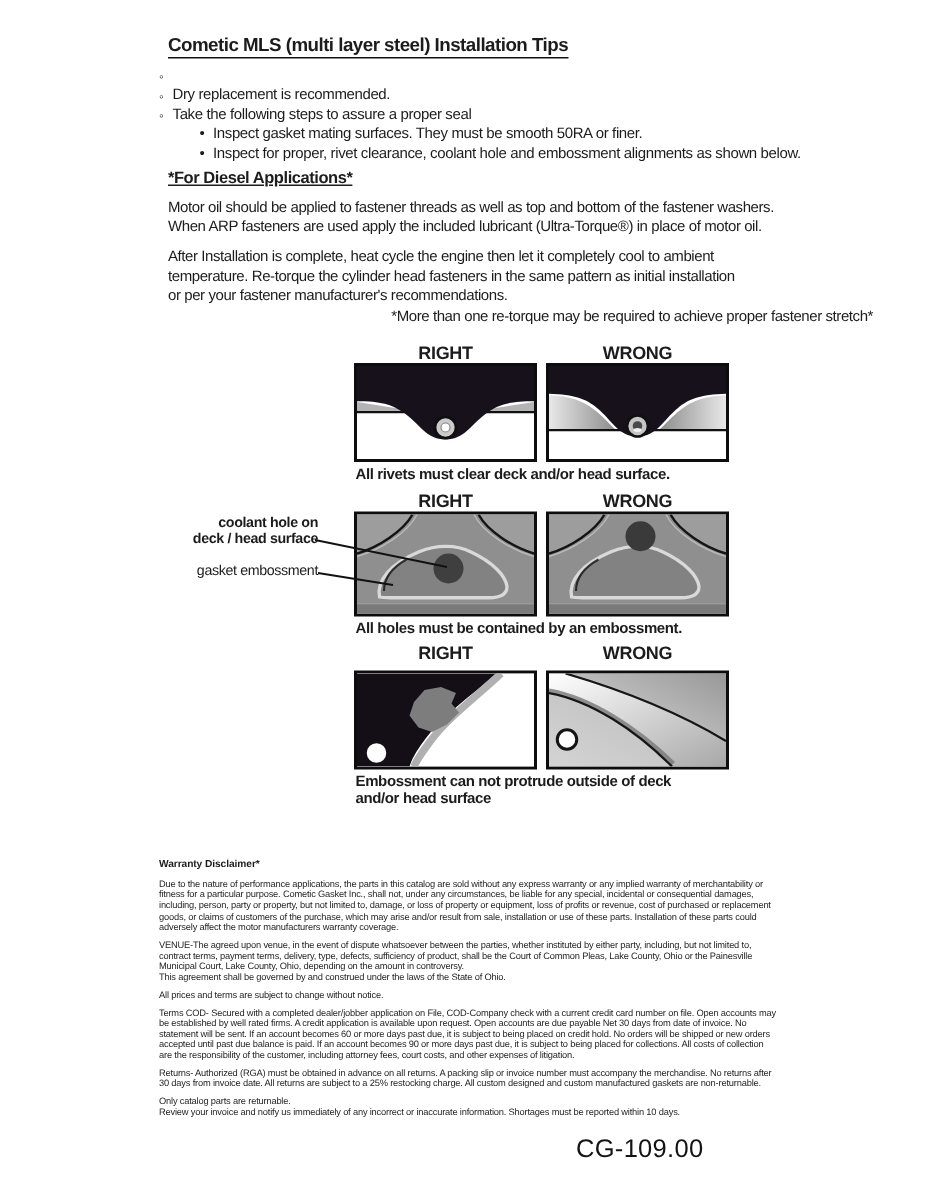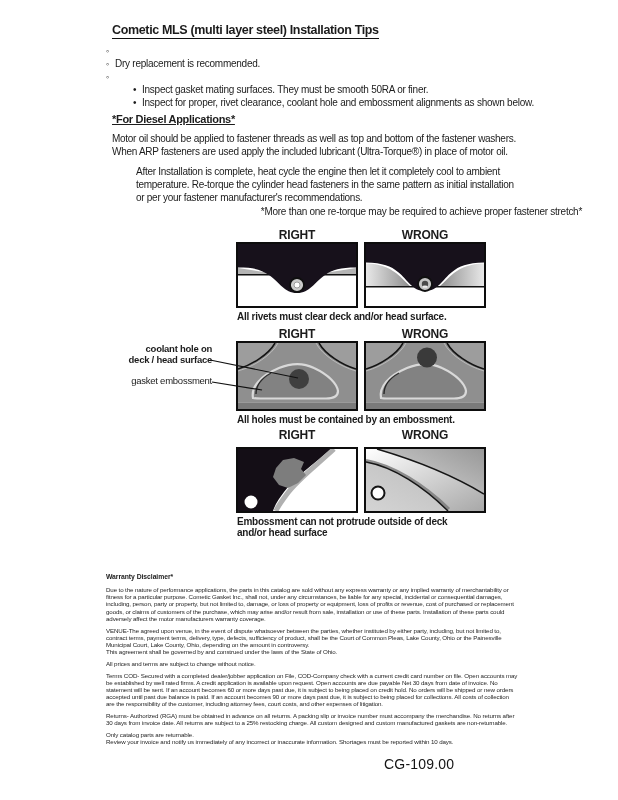--- a/index.html
+++ b/index.html
@@ -12,57 +12,58 @@
   #title .u{border-bottom:1.6px solid #111;padding-bottom:1px;display:inline-block;}
 
   #tips{left:106px;top:45px;font-size:10px;line-height:12.9px;letter-spacing:-0.25px;}
   .tip{display:flex;align-items:flex-start;}
   .tip .m{width:9px;flex:0 0 9px;font-size:9px;}
   .tip.lvl2{padding-left:27px;}
   .tip.lvl2 .m{font-size:10px;}
 
   #diesel-h{left:112px;top:113px;font-size:11px;font-weight:700;letter-spacing:-0.3px;text-decoration:underline;}
   .body-p{left:112px;width:470px;font-size:10px;line-height:13px;letter-spacing:-0.28px;}
-  #dp1{top:132px;} #dp2{top:165px;margin-left:24px;} #dp3{top:205px;text-align:right;}
+  #dp1{top:132px;} #dp2{top:165px;} #dp3{top:205px;text-align:right;}
 
   .rw-label{width:122px;text-align:center;font-size:12px;font-weight:700;letter-spacing:-0.2px;}
   .dgbox{width:122px;height:66px;border:2px solid #0d0d0d;box-sizing:border-box;background:#fff;}
   .dgbox svg{display:block;}
   .dg-l{left:236px;} .dg-r{left:364px;}
   .r1{top:242px;} .r2{top:341px;height:70px;} .r3{top:447px;}
   .lab1{top:228px;} .lab2{top:327px;} .lab3{top:428px;}
   .caption{left:237px;font-size:10px;font-weight:700;letter-spacing:-0.25px;line-height:11px;}
   #cap1{top:311px;} #cap2{top:414px;} #cap3{top:516px;width:230px;}
 
   .side-label{left:98px;width:114px;text-align:right;font-size:9.5px;line-height:10.5px;letter-spacing:-0.25px;}
   #side1{top:344px;font-weight:bold;} #side2{top:376px;}
   #leaders{left:210px;top:355px;}
 
   #warranty{left:106px;top:573px;width:442px;}
   #warranty .w-head{font-size:6.8px;font-weight:700;margin-bottom:6px;letter-spacing:-0.05px;}
   #warranty p{margin:0 0 4.5px 0;font-size:6.2px;line-height:7.2px;letter-spacing:-0.12px;color:#262626;}
   #warranty p.tight{margin-bottom:0;}
 
-  #footer-code{left:384px;top:756px;font-size:14px;letter-spacing:0.2px;color:#141414;}
+  #footer-code{left:384px;top:756px;font-size:17px;letter-spacing:0.2px;color:#141414;}
 </style>
 </head>
 <body>
 
 <h1 id="title" class="abs"><span class="u">Cometic MLS (multi layer steel) Installation Tips</span></h1>
 
 <div id="tips" class="abs">
   <div class="tip lvl1">
       <span class="m">◦</span>
     </div>
   <div class="tip lvl1">
       <span class="m">◦</span>
       <span>Dry replacement is recommended.</span>
     </div>
   <div class="tip lvl1">
       <span class="m">◦</span>
+      <span>Take the following steps to assure a proper seal</span>
     </div>
   <div class="tip lvl2">
       <span class="m">•</span>
       <span>Inspect gasket mating surfaces.  They must be smooth 50RA or finer.</span>
     </div>
   <div class="tip lvl2">
       <span class="m">•</span>
       <span>Inspect for proper, rivet clearance, coolant hole and embossment alignments as shown below.</span>
     </div>
 </div>

